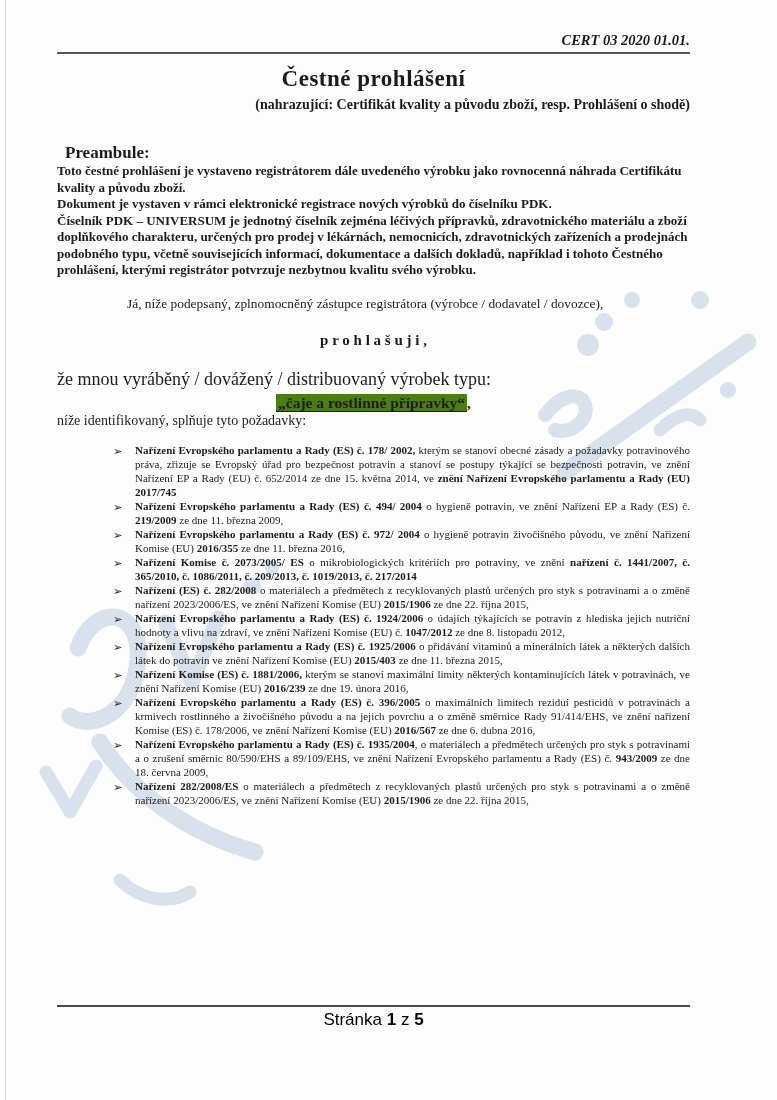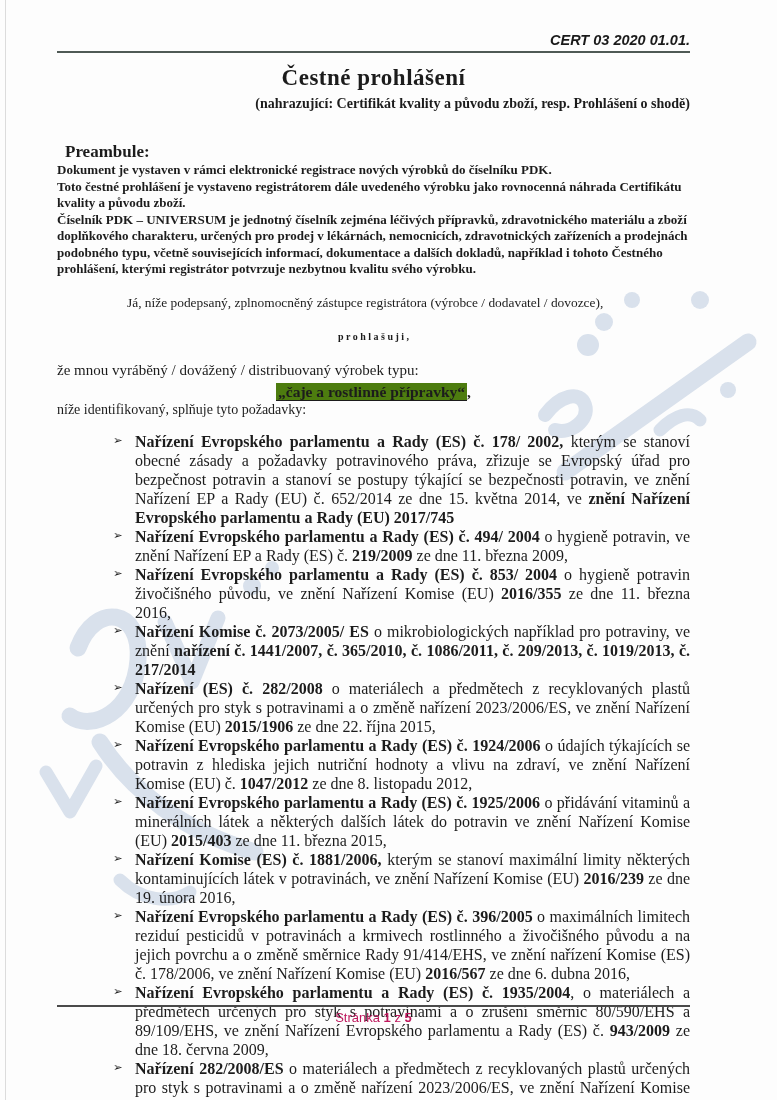--- a/index.html
+++ b/index.html
@@ -18,21 +18,21 @@
   .watermark{
     position:absolute;inset:0;z-index:0;pointer-events:none;
   }
   .content{
     position:relative;z-index:1;
     padding:0 87px 0 57px;
   }
   .hdr{
     padding-top:32px;
     text-align:right;
-    font-family:Liberation Sans, sans-serif;
+    font-family:Liberation Serif, serif;
     font-style:italic;
     font-weight:bold;
     font-size:14.5px;
     color:#1a1a1a;
   }
   .hdr-rule{
     border:none;
     border-top:2px solid #4f5a55;
     margin:3px 0 0 0;
   }
@@ -61,26 +61,26 @@
     text-align:left;
   }
   .declarant{
     margin:17px 0 0 0;
     text-indent:70px;
     font-size:13.4px;
   }
   .word{
     margin-top:20px;
     text-align:center;
-    font-size:10px;
+    font-size:15px;
     font-weight:bold;
   }
   .product-intro{
     margin:20px 0 0 0;
-    font-size:15px;
+    font-size:18px;
   }
   .product-line{
     margin-top:4px;
     text-align:center;
     font-size:15.5px;
   }
   .highlight{
     background:#4d7c0f;
     font-weight:bold;
     border-bottom:1.5px solid #1c1c1c;
@@ -104,41 +104,41 @@
   .bullet{
     width:22px;
     flex:0 0 22px;
     font-family:"DejaVu Sans", sans-serif;
     font-size:11.5px;
     line-height:16.5px;
     color:#222;
   }
   .seg{
     flex:1;
-    font-size:16px;
-    line-height:19px;
+    font-size:11px;
+    line-height:14px;
     text-align:justify;
   }
   .seg .b{font-weight:bold;}
   .footer{
     position:absolute;
     left:57px;right:87px;top:1005px;
     z-index:1;
   }
   .footer-rule{
     border:none;
     border-top:2px solid #4a4a4a;
     margin:0;
   }
   .footer-text{
     margin-top:3px;
     text-align:center;
     font-family:"Liberation Sans", sans-serif;
-    font-size:13px;
-    color:#be185d;
+    font-size:17px;
+    color:#000000;
   }
   .footer-text .b{font-weight:bold;}
 </style>
 </head>
 <body>
 
 <div class="page">
 
   <div class="page-edge"></div>
 
@@ -169,22 +169,22 @@
   <div class="content">
 
     <div class="hdr">CERT 03 2020 01.01.</div>
     <hr class="hdr-rule">
 
     <h1 class="doc-title">Čestné prohlášení</h1>
     <div class="doc-subtitle">(nahrazující: Certifikát kvality a původu zboží, resp. Prohlášení o shodě)</div>
 
     <h2 class="preamble-heading">Preambule:</h2>
     <div>
+      <div class="pre-par">Toto čestné prohlášení je vystaveno registrátorem dále uvedeného výrobku jako rovnocenná náhrada Certifikátu kvality a původu zboží.</div>
       <div class="pre-par">Dokument je vystaven v rámci elektronické registrace nových výrobků do číselníku PDK.</div>
-      <div class="pre-par">Toto čestné prohlášení je vystaveno registrátorem dále uvedeného výrobku jako rovnocenná náhrada Certifikátu kvality a původu zboží.</div>
       <div class="pre-par">Číselník PDK – UNIVERSUM je jednotný číselník zejména léčivých přípravků, zdravotnického materiálu a zboží doplňkového charakteru, určených pro prodej v lékárnách, nemocnicích, zdravotnických zařízeních a prodejnách podobného typu, včetně souvisejících informací, dokumentace a dalších dokladů, například i tohoto Čestného prohlášení, kterými registrátor potvrzuje nezbytnou kvalitu svého výrobku.</div>
     </div>
 
     <p class="declarant">Já, níže podepsaný, zplnomocněný zástupce registrátora (výrobce / dodavatel / dovozce),</p>
 
     <div class="word">p r o h l a š u j i ,</div>
 
     <p class="product-intro">že mnou vyráběný / dovážený  / distribuovaný výrobek typu:</p>
 
     <div class="product-line"><span class="highlight">„čaje a rostlinné přípravky“</span><span class="product-suffix">,</span></div>
@@ -195,25 +195,25 @@
         <li>
           <span class="bullet">➢</span>
           <span class="seg"><span class="b">Nařízení Evropského parlamentu a Rady (ES) č. 178/ 2002, </span><span>kterým se stanoví obecné zásady a požadavky potravinového práva, zřizuje se Evropský úřad pro bezpečnost potravin a stanoví se postupy týkající se bezpečnosti potravin, ve znění Nařízení EP a Rady (EU) č. 652/2014 ze dne 15. května 2014, ve </span><span class="b">znění Nařízení Evropského parlamentu a Rady (EU) 2017/745</span></span>
         </li>
         <li>
           <span class="bullet">➢</span>
           <span class="seg"><span class="b">Nařízení Evropského parlamentu a Rady (ES) č. 494/ 2004 </span><span>o hygieně potravin, ve znění Nařízení EP a Rady (ES) č. </span><span class="b">219/2009 </span><span>ze dne 11. března 2009,</span></span>
         </li>
         <li>
           <span class="bullet">➢</span>
-          <span class="seg"><span class="b">Nařízení Evropského parlamentu a Rady (ES) č. 853/ 2004 </span><span>o hygieně potravin živočišného původu, ve znění Nařízení Komise (EU) </span><span class="b">2016/355 </span><span>ze dne 11. března 2016,</span></span>
-        </li>
-        <li>
-          <span class="bullet">➢</span>
-          <span class="seg"><span class="b">Nařízení Komise č. 2073/2005/ ES </span><span>o mikrobiologických například pro potraviny, ve znění </span><span class="b">nařízení č. 1441/2007, č. 365/2010, č. 1086/2011, č. 209/2013, č. 1019/2013, č. 217/2014</span></span>
+          <span class="seg"><span class="b">Nařízení Evropského parlamentu a Rady (ES) č. 972/ 2004 </span><span>o hygieně potravin živočišného původu, ve znění Nařízení Komise (EU) </span><span class="b">2016/355 </span><span>ze dne 11. března 2016,</span></span>
+        </li>
+        <li>
+          <span class="bullet">➢</span>
+          <span class="seg"><span class="b">Nařízení Komise č. 2073/2005/ ES </span><span>o mikrobiologických kritériích pro potraviny, ve znění </span><span class="b">nařízení č. 1441/2007, č. 365/2010, č. 1086/2011, č. 209/2013, č. 1019/2013, č. 217/2014</span></span>
         </li>
         <li>
           <span class="bullet">➢</span>
           <span class="seg"><span class="b">Nařízení (ES) č. 282/2008 </span><span>o materiálech a předmětech z recyklovaných plastů určených pro styk s potravinami a o změně nařízení 2023/2006/ES, ve znění Nařízení Komise (EU) </span><span class="b">2015/1906 </span><span>ze dne 22. října 2015,</span></span>
         </li>
         <li>
           <span class="bullet">➢</span>
           <span class="seg"><span class="b">Nařízení Evropského parlamentu a Rady (ES) č. 1924/2006 </span><span>o údajích týkajících se potravin z hlediska jejich nutriční hodnoty a vlivu na zdraví, ve znění Nařízení Komise (EU) č. </span><span class="b">1047/2012 </span><span>ze dne 8. listopadu 2012,</span></span>
         </li>
         <li>

